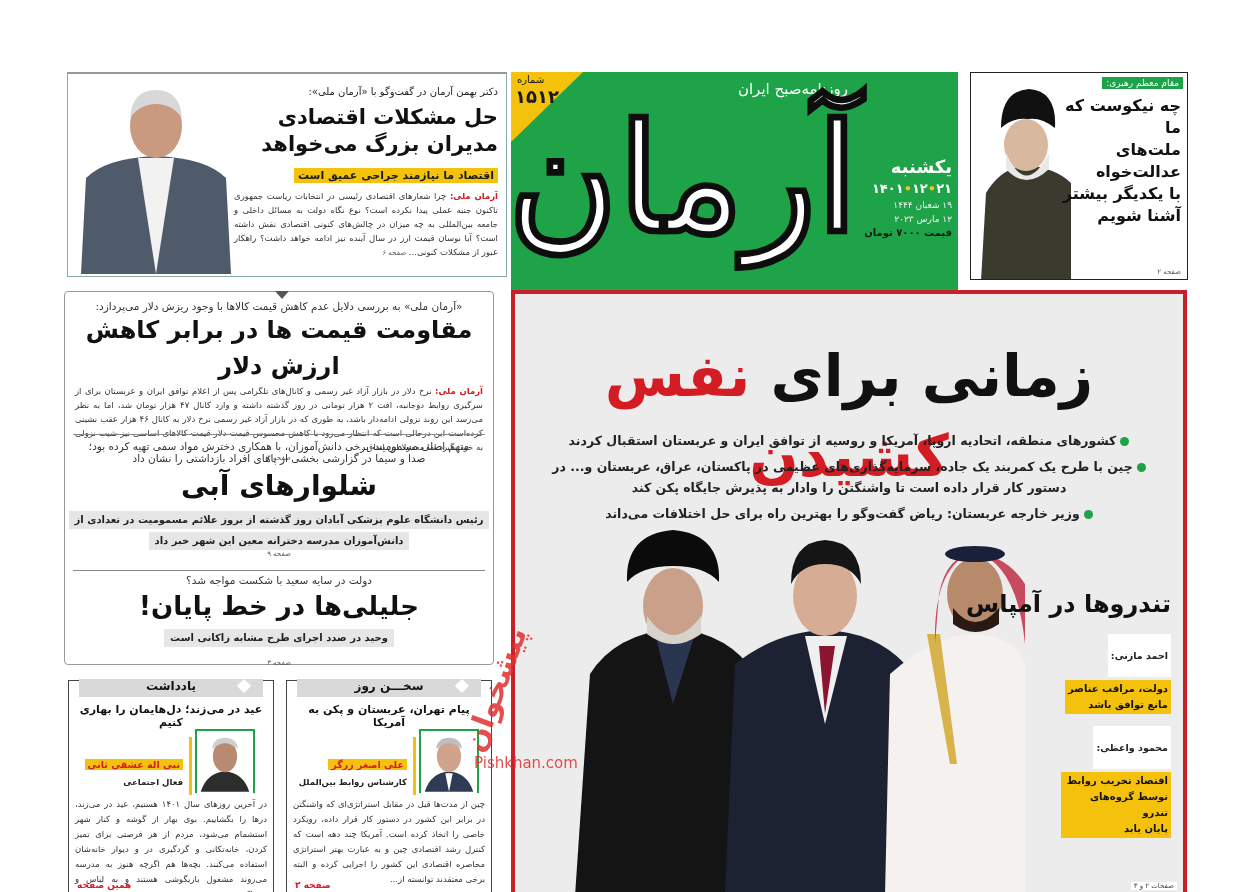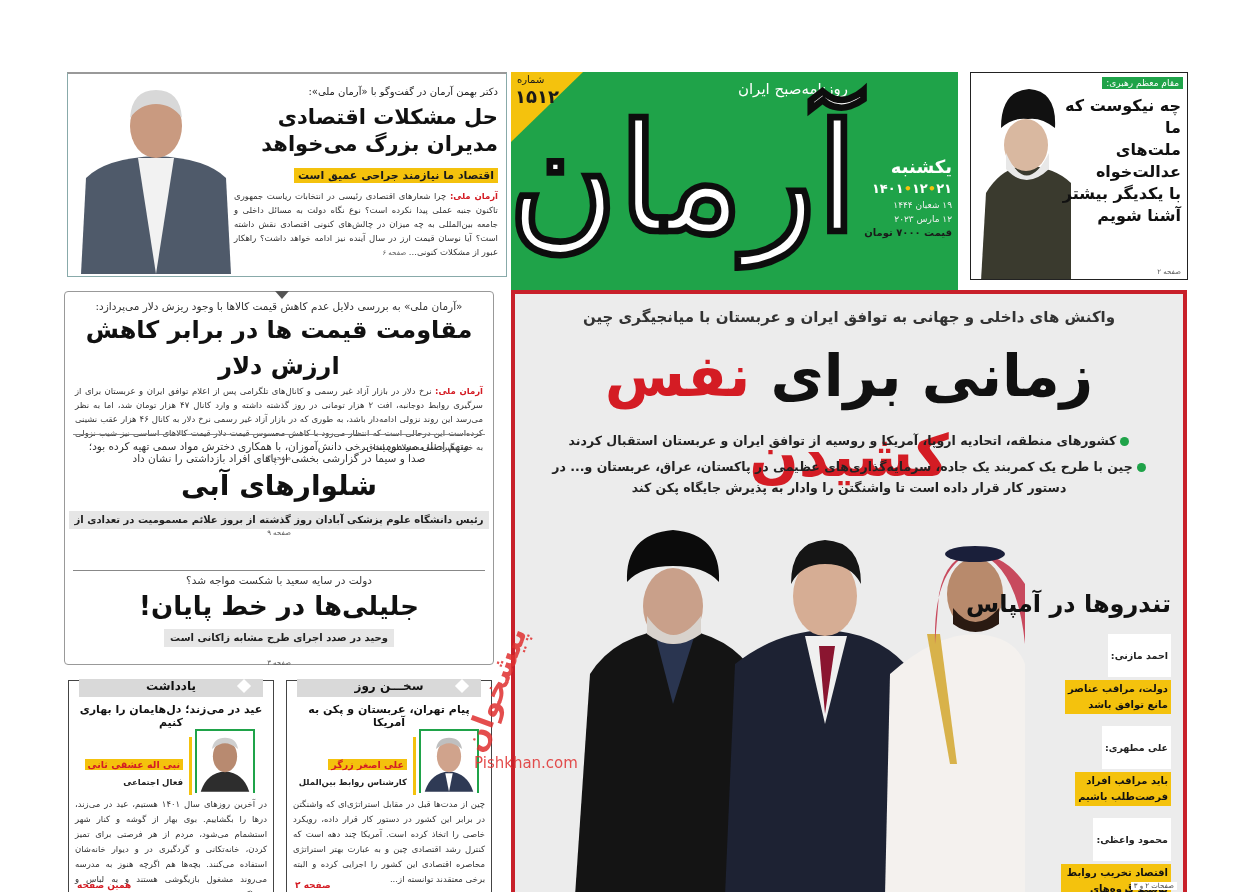--- a/index.html
+++ b/index.html
@@ -157,20 +157,21 @@
     </div>
     <div class="page-ref">صفحه ۴</div>
   </div>
   <div class="sep" style="top:142px;"></div>
 
   <div class="story" style="top:148px;">
     <div class="kicker">متهم اصلی مسمومیت برخی دانش‌آموزان، با همکاری دخترش مواد سمی تهیه کرده بود؛</div>
     <div class="kicker">صدا و سیما در گزارشی بخشی از پاهای افراد بازداشتی را نشان داد</div>
     <div class="headline" style="font-size:28px;line-height:44px;">شلوارهای آبی</div>
     <div><span class="gray-hl">رئیس دانشگاه علوم پزشکی آبادان روز گذشته از بروز علائم مسمومیت در تعدادی از</span></div>
+    <div><span class="gray-hl">دانش‌آموزان مدرسه دخترانه معین این شهر خبر داد</span></div>
     <div class="page-ref">صفحه ۹</div>
   </div>
   <div class="sep" style="top:278px;"></div>
 
   <div class="story" style="top:282px;">
     <div class="kicker">دولت در سایه سعید با شکست مواجه شد؟</div>
     <div class="headline" style="font-size:26px;line-height:40px;">جلیلی‌ها در خط پایان!</div>
     <div><span class="gray-hl">وحید در صدد اجرای طرح مشابه زاکانی است</span></div>
     <div class="page-ref" style="margin-top:12px;">صفحه ۳</div>
   </div>
@@ -209,28 +210,28 @@
     <path d="M16 18 Q18 6 30 6 Q42 6 44 18 Q36 12 30 12 Q24 12 16 18 Z" fill="#bfbfbf"></path>
   </svg>
   <div class="opinion-bar" style="left:126px;"></div>
   <div class="opinion-author" style="right:84px;">علی اصغر زرگر</div>
   <div class="opinion-role" style="right:84px;">کارشناس روابط بین‌الملل</div>
   <div class="opinion-body">چین از مدت‌ها قبل در مقابل استراتژی‌ای که واشنگتن در برابر این کشور در دستور کار قرار داده، رویکرد خاصی را اتخاذ کرده است. آمریکا چند دهه است که کنترل رشد اقتصادی چین و به عبارت بهتر استراتژی محاصره اقتصادی این کشور را اجرایی کرده و البته برخی معتقدند توانسته از...</div>
   <div class="opinion-ref" style="right:auto;left:8px;">صفحه ۲</div>
 </div>
 
 <div class="abs main-box">
-  <div class="main-kicker">واکنش های داخلی و جهانی به توافق ایران و عربستان با میانجیگری چین</div>
   <div class="main-headline">
     <span>زمانی برای</span>
     <span class="red">نفس کشیدن</span>
   </div>
   <div class="bullets">
     <div class="bullet"><span class="dot"></span><span>کشورهای منطقه، اتحادیه اروپا، آمریکا و روسیه از توافق ایران و عربستان استقبال کردند</span></div>
     <div class="bullet" style="padding:0 20px;"><span class="dot"></span><span>چین با طرح یک کمربند یک جاده، سرمایه‌گذاری‌های عظیمی در پاکستان، عراق، عربستان و... در دستور کار قرار داده است تا واشنگتن را وادار به پذیرش جایگاه پکن کند</span></div>
+    <div class="bullet"><span class="dot"></span><span>وزیر خارجه عربستان: ریاض گفت‌وگو را بهترین راه برای حل اختلافات می‌داند</span></div>
   </div>
 
   <svg class="photo-area" viewBox="0 0 470 372">
 
     <path d="M20 372 L35 150 Q60 110 120 104 Q175 110 200 150 L230 372 Z" fill="#141414"></path>
     <path d="M100 110 L118 180 L140 110 Z" fill="#2a3550"></path>
     <ellipse cx="118" cy="82" rx="30" ry="38" fill="#c9a08a"></ellipse>
     <path d="M92 92 Q118 130 146 92 L146 110 Q118 130 92 110 Z" fill="#d8d2cc"></path>
     <path d="M72 58 Q70 10 118 6 Q166 10 164 58 Q150 42 118 42 Q86 42 72 58 Z" fill="#0b0b0b"></path>
 
@@ -251,27 +252,20 @@
   <div class="side-title">تندروها در آمپاس</div>
   <div class="quotes">
     <div>
       <span class="q-name">احمد مازنی:</span><br>
       <span class="q-text">
         <span>دولت، مراقب عناصر</span><br>
         <span>مانع توافق باشد</span>
       </span>
     </div>
     <div>
-      <span class="q-name">علی مطهری:</span><br>
-      <span class="q-text">
-        <span>باید مراقب افراد</span><br>
-        <span>فرصت‌طلب باشیم</span>
-      </span>
-    </div>
-    <div>
       <span class="q-name">محمود واعظی:</span><br>
       <span class="q-text">
         <span>اقتصاد تخریب روابط</span><br>
         <span>توسط گروه‌های تندرو</span><br>
         <span>پایان یابد</span>
       </span>
     </div>
   </div>
   <div class="main-ref">صفحات ۲ و ۳</div>
 </div>

